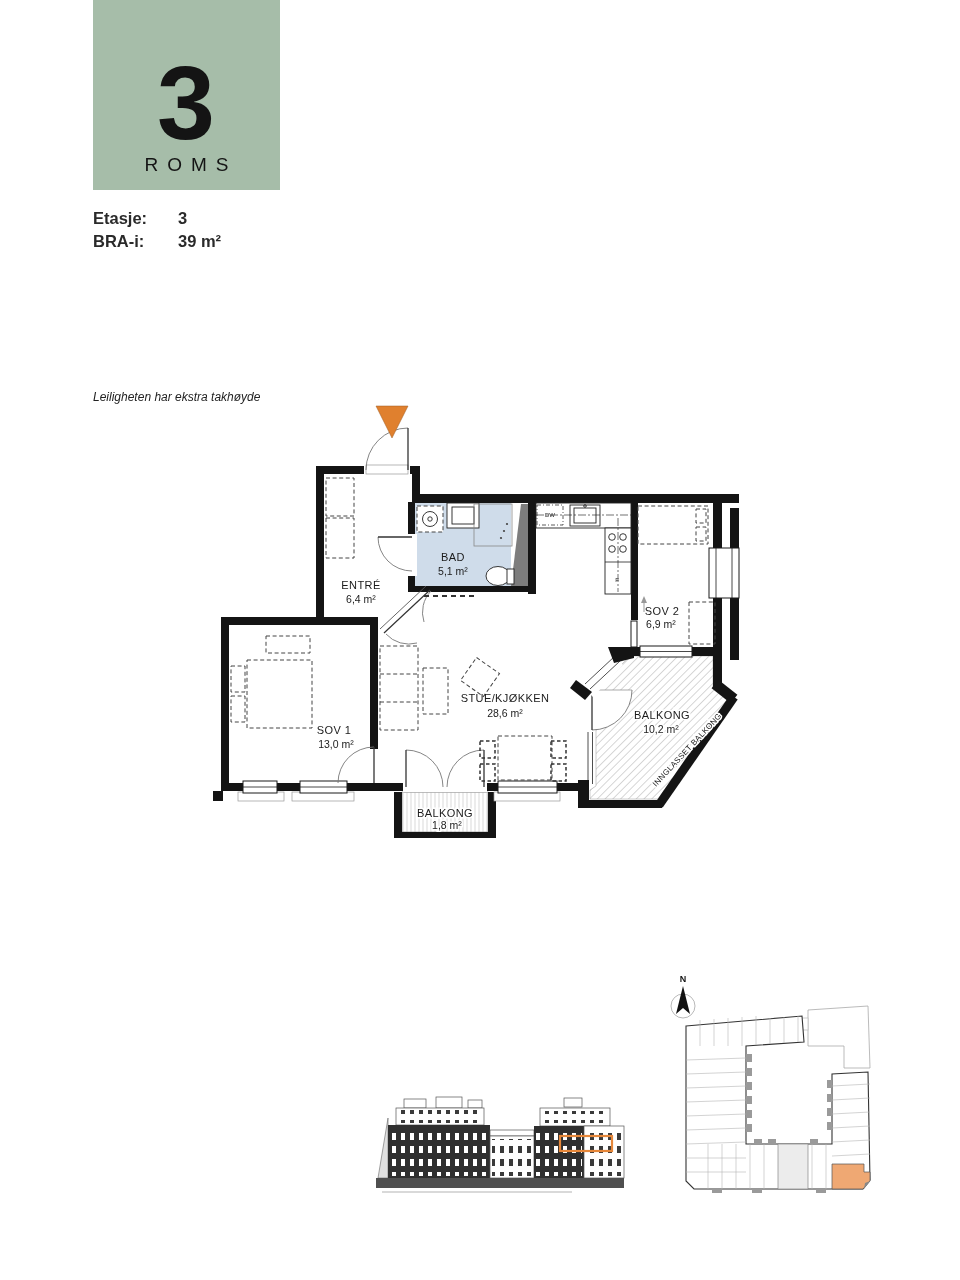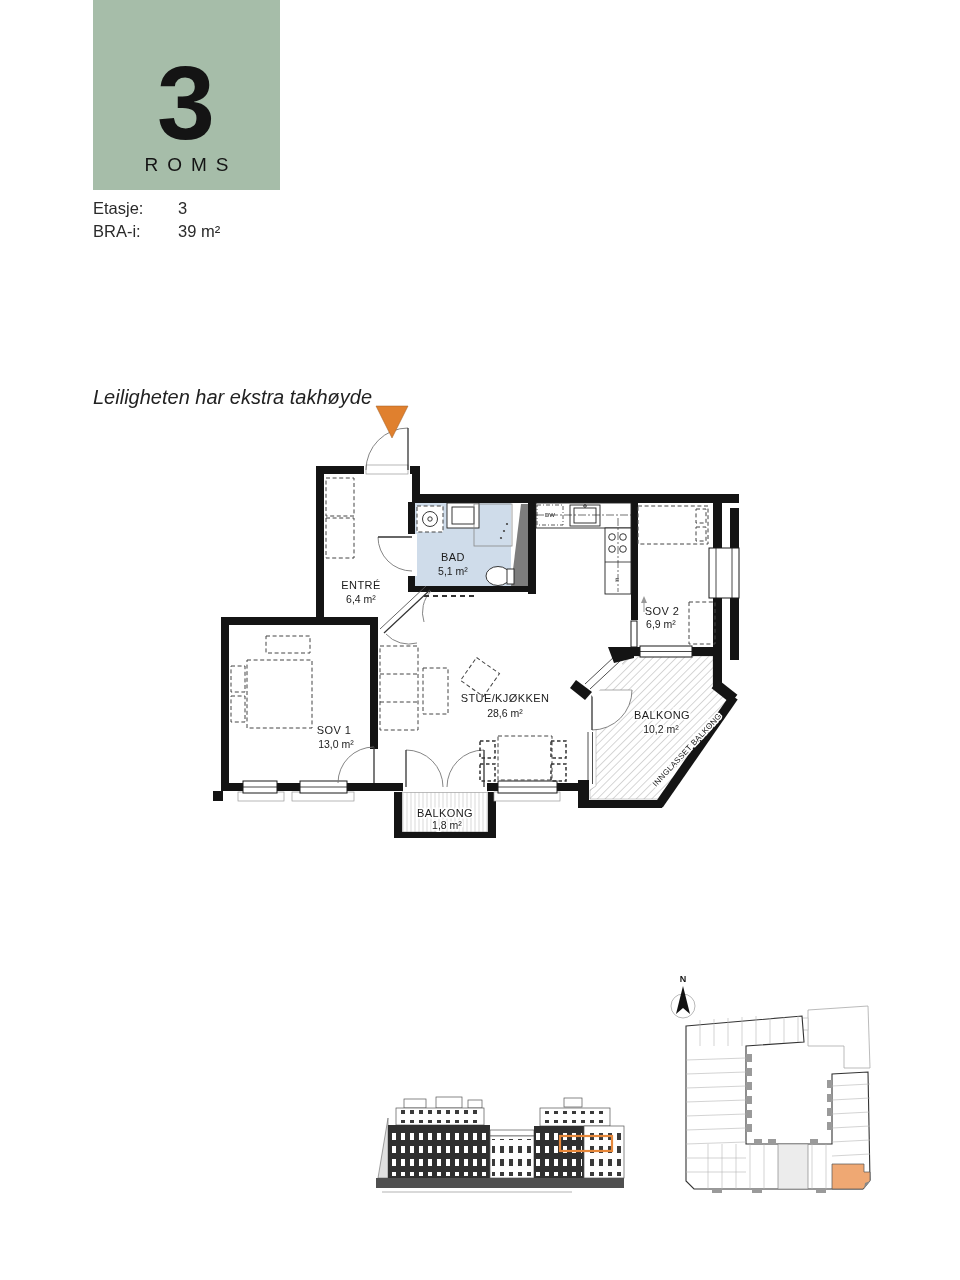--- a/index.html
+++ b/index.html
@@ -3,25 +3,25 @@
 <meta charset="utf-8">
 <style>
   html,body{margin:0;padding:0;background:#ffffff;}
   .page{position:relative;width:960px;height:1280px;background:#fff;overflow:hidden;
         font-family:"Liberation Sans", sans-serif;color:#1c1c1c;}
   .badge{position:absolute;left:93px;top:0;width:187px;height:190px;
          display:flex;flex-direction:column;align-items:center;justify-content:flex-end;
          padding-bottom:14px;box-sizing:border-box;}
   .badge-number{font-size:104px;font-weight:700;line-height:0.88;color:#141414;letter-spacing:1px;}
   .badge-label{font-size:19px;font-weight:500;letter-spacing:9px;margin-right:-9px;color:#141414;margin-top:4px;}
-  .details{position:absolute;left:93px;top:197px;width:240px;font-size:16.5px;line-height:23.3px;color:#2a2a2a;}
+  .details{position:absolute;left:93px;top:207px;width:240px;font-size:16.5px;line-height:23.3px;color:#2a2a2a;font-weight:bold;}
   .details .row{display:flex;}
   .details .lbl{width:85px;flex:0 0 85px;}
   .details .val{flex:1;}
-  .note{position:absolute;left:93px;top:386px;font-size:20px;line-height:23px;
+  .note{position:absolute;left:93px;top:386px;font-size:12px;line-height:23px;
         font-style:italic;color:#222;}
   svg{position:absolute;overflow:visible;}
   svg text{font-family:"Liberation Sans", sans-serif;}
   .plan{left:210px;top:400px;}
   .elevation{left:372px;top:1078px;}
   .siteplan{left:652px;top:962px;}
   .wall{fill:#141414;}
   .wln{stroke:#141414;}
   .win{fill:#ffffff;stroke:#1a1a1a;stroke-width:1;}
   .winline{stroke:#1a1a1a;stroke-width:0.8;fill:none;}

